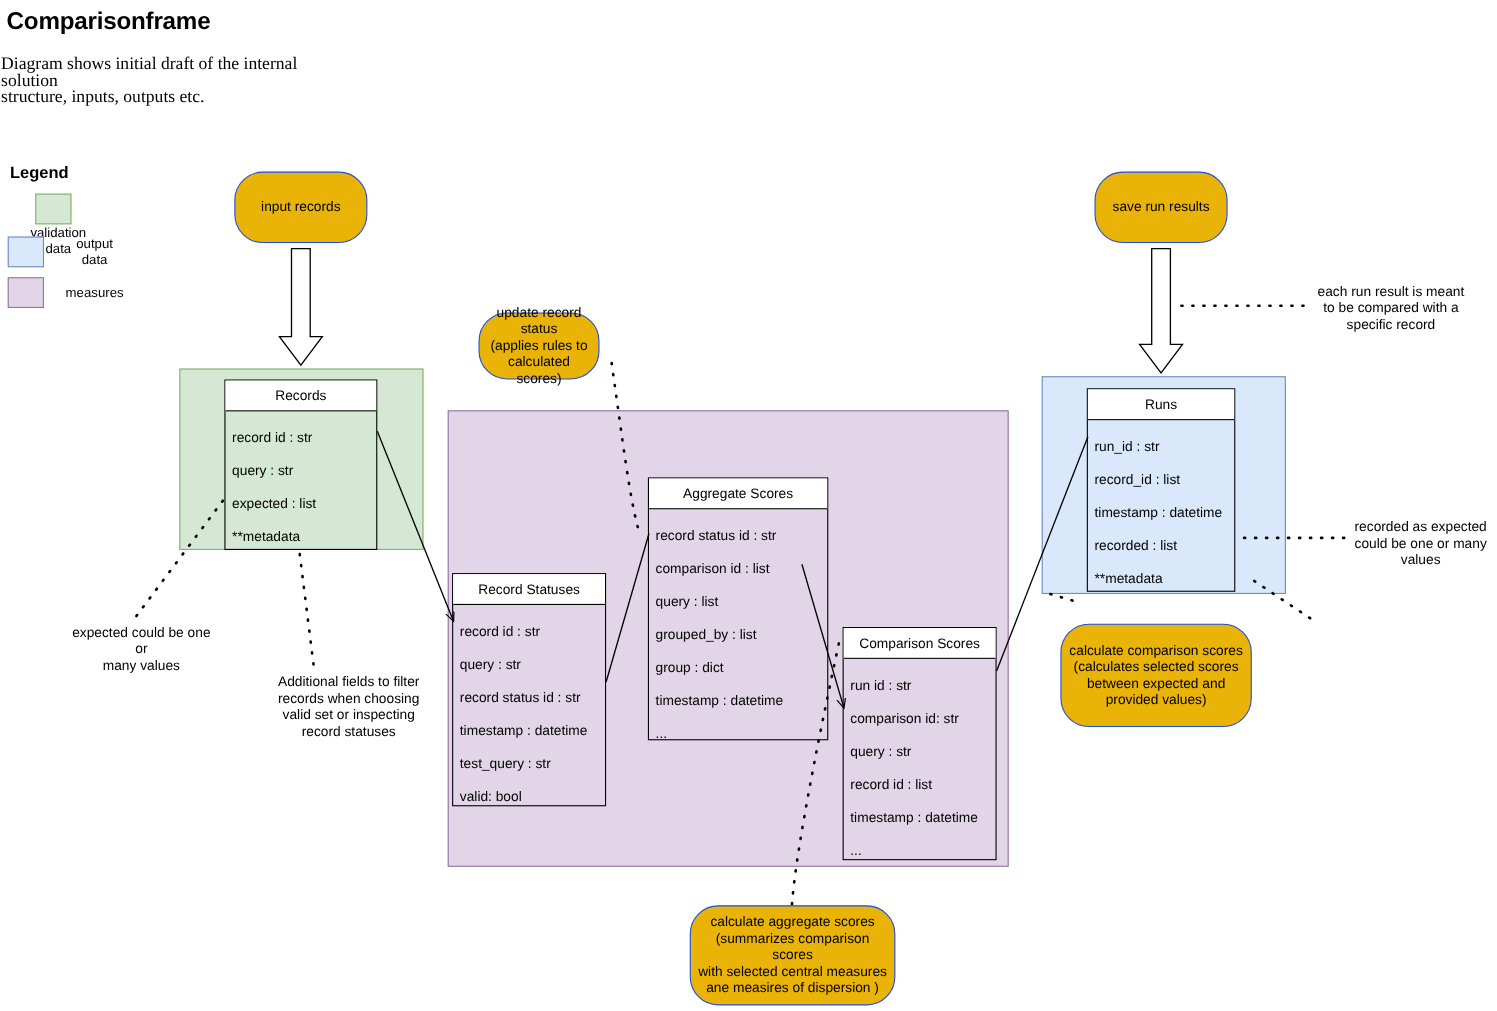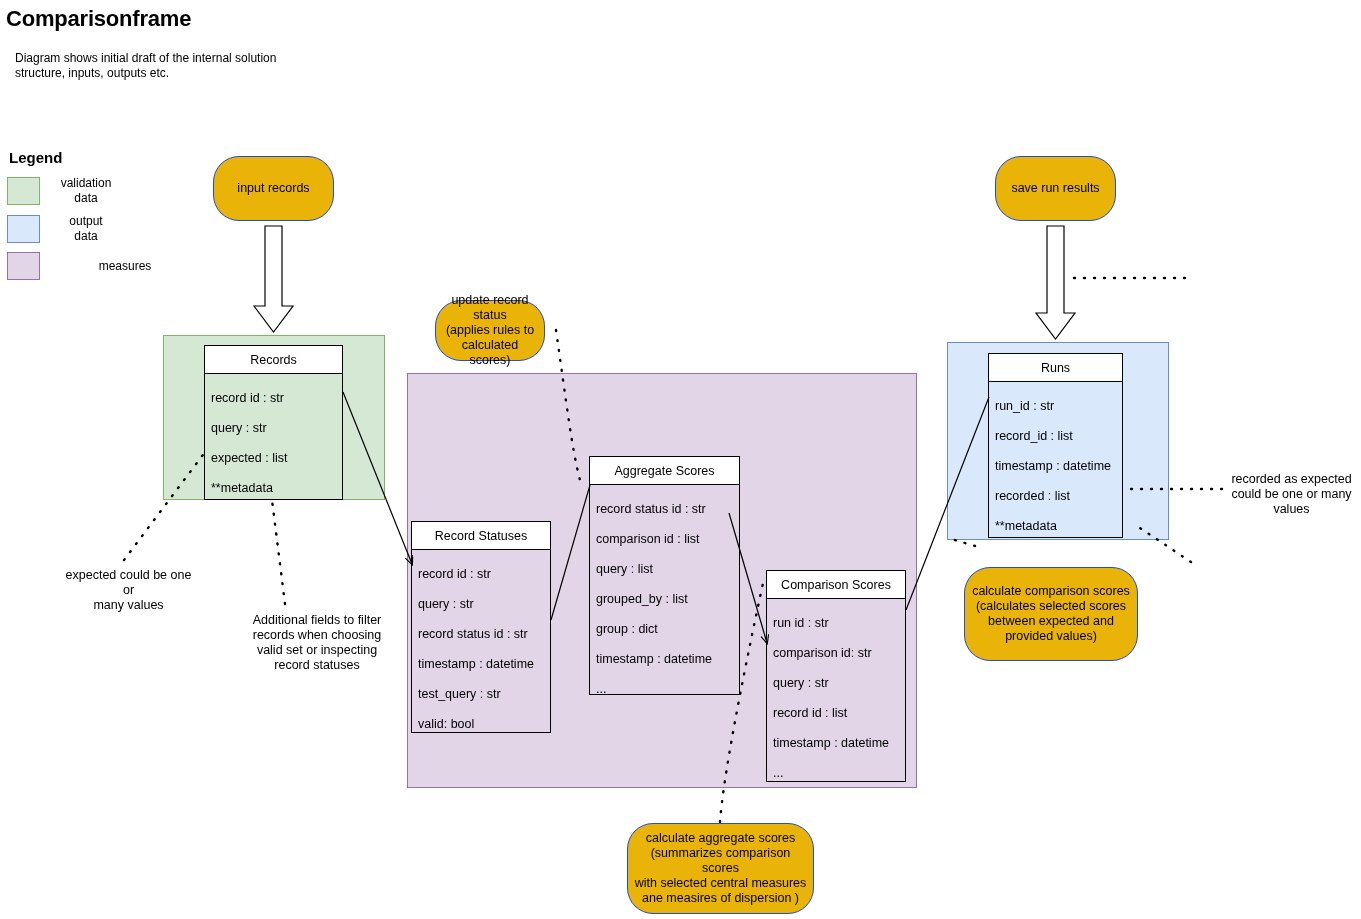--- a/index.html
+++ b/index.html
@@ -24,25 +24,26 @@
   .abs { position: absolute; }
 
   
   #title {
     left: 6px; top: 6px;
     font-size: 22px;
     font-weight: bold;
     letter-spacing: -0.2px;
   }
   #subtitle {
-    left: 15px; top: 51px;
-    font-size: 12px;
+    left: 1px; top: 51px;
+    font-size: 16px;
     line-height: 15px;
     width: 300px;
     white-space: pre-line;
+    font-family: Liberation Serif, serif;
   }
 
   
   #legend-title {
     left: 9px; top: 149px;
     font-size: 15px;
     font-weight: bold;
   }
   .legend-row {
     display: flex;
@@ -56,23 +57,23 @@
     flex: 0 0 auto;
   }
   .legend-label {
     width: 72px;
     margin-left: 10px;
     font-size: 12px;
     line-height: 15px;
     text-align: center;
     white-space: pre-line;
   }
-  #legend-row-0 { left: 7px; top: 176px; }
+  #legend-row-0 { left: 7px; top: 176px; flex-direction: column; }
   #legend-row-1 { left: 7px; top: 214px; }
-  #legend-row-2 { left: 7px; top: 252px; gap: 39px; }
+  #legend-row-2 { left: 7px; top: 252px; }
 
   
   #svg-layer {
     position: absolute;
     left: 0; top: 0;
     width: 1361px;
     height: 919px;
     pointer-events: none;
   }
 
@@ -121,42 +122,42 @@
   }
   .entity-field {
     font-size: 12.5px;
     line-height: 30px;
     padding-left: 6px;
     white-space: nowrap;
   }
 
   #entity-records     { left: 204px; top: 345px; width: 139px; height: 155px; }
   #entity-recstat     { left: 411px; top: 521px; width: 140px; height: 212px; }
-  #entity-agg         { left: 589px; top: 456px; width: 151px; height: 239px; }
+  #entity-agg         { left: 589px; top: 434px; width: 164px; height: 239px; }
   #entity-comp        { left: 766px; top: 570px; width: 140px; height: 212px; }
   #entity-runs        { left: 988px; top: 353px; width: 135px; height: 185px; }
 
   
   .note {
     box-sizing: border-box;
     border: 1px solid #1d4ed8;
     border-radius: 26px;
     background: #eab308;
     display: flex;
     align-items: center;
     justify-content: center;
     text-align: center;
     font-size: 12.5px;
     line-height: 15px;
     white-space: pre-line;
     padding: 2px 6px;
   }
   #note-input-records  { left: 213px; top: 156px; width: 121px; height: 65px; }
   #note-save-run       { left: 995px; top: 156px; width: 121px; height: 65px; }
-  #note-update-status  { left: 435px; top: 300px; width: 110px; height: 61px; }
+  #note-update-status  { left: 435px; top: 284px; width: 110px; height: 61px; }
   #note-calc-agg       { left: 627px; top: 823px; width: 187px; height: 91px; }
   #note-calc-comp      { left: 964px; top: 547px; width: 174px; height: 94px; margin-top: 20px; }
 
   
   .annot {
     font-size: 12.5px;
     line-height: 15px;
     text-align: center;
     white-space: pre-line;
   }
@@ -331,17 +332,20 @@
       <div class="entity-field">**metadata</div>
     </div>
   </div>
 
   <div class="abs annot" id="annot-expected">expected could be one or
 many values</div>
   <div class="abs annot" id="annot-addl-records">Additional fields to filter
 records when choosing
 valid set or inspecting
 record statuses</div>
+  <div class="abs annot" id="annot-each-run">each run result is meant
+to be compared with a
+specific record</div>
   <div class="abs annot" id="annot-recorded">recorded as expected
 could be one or many
 values</div>
 
 </div>
 
 </body></html>

